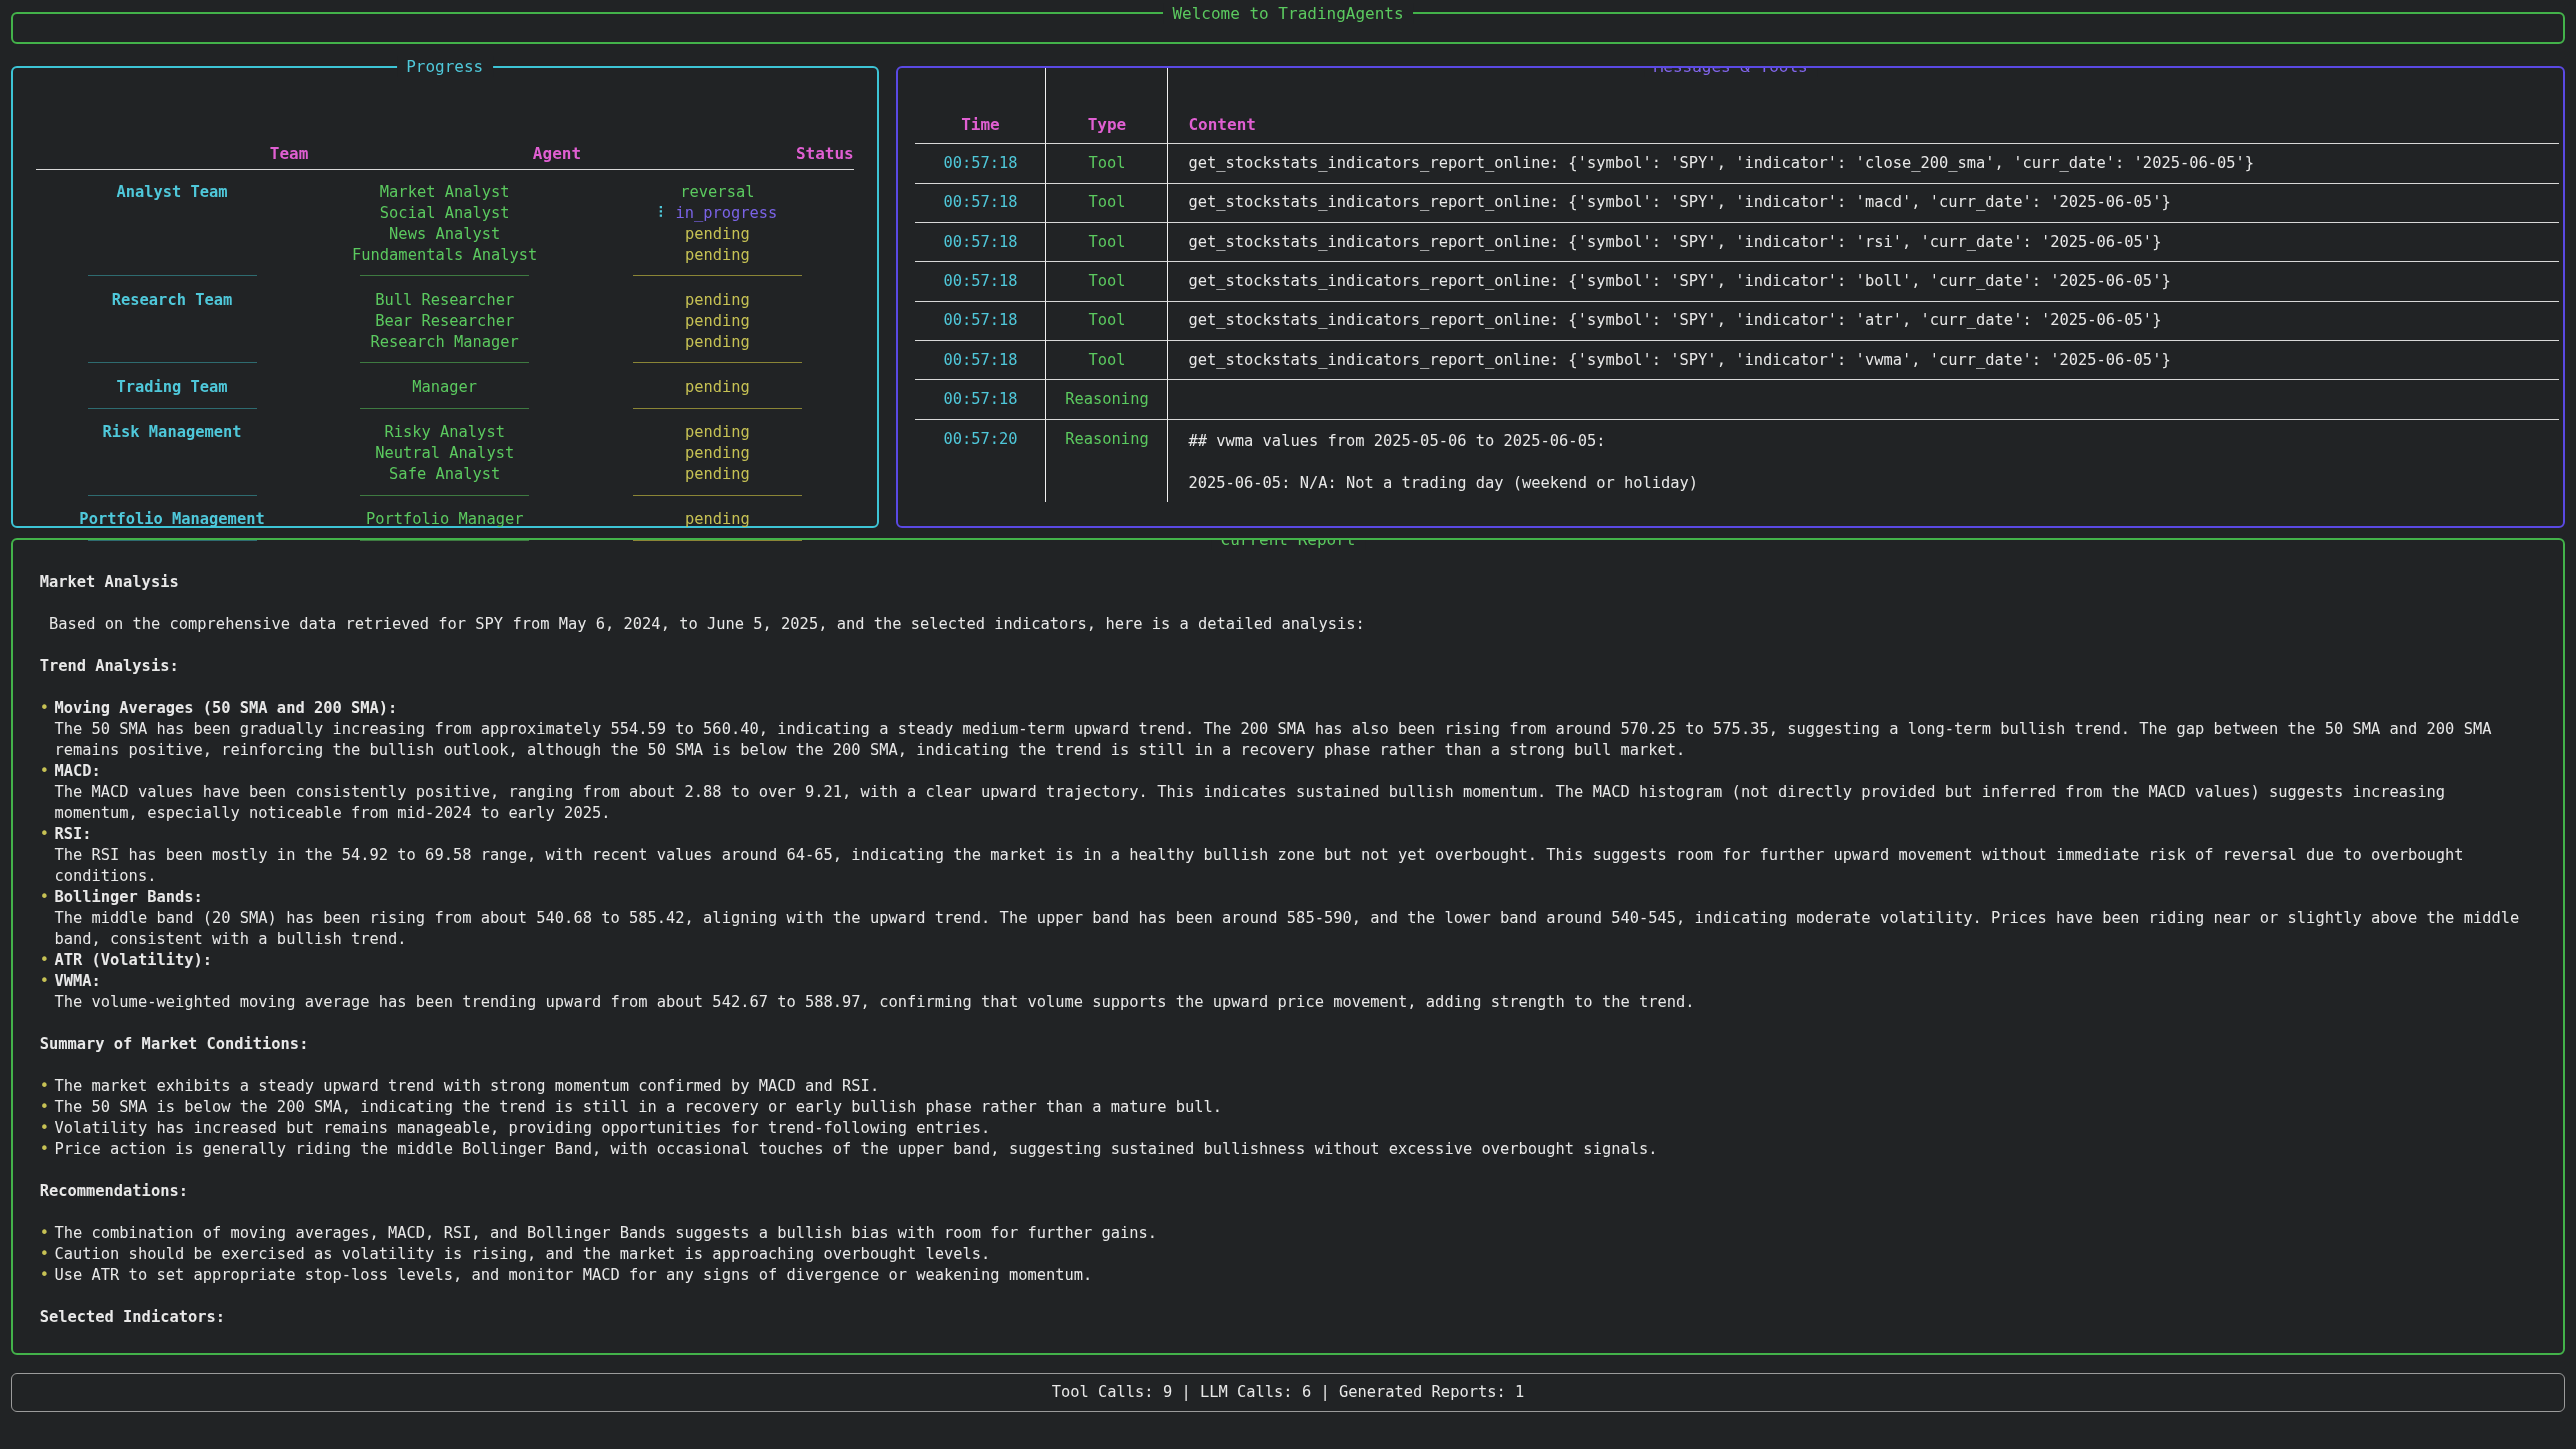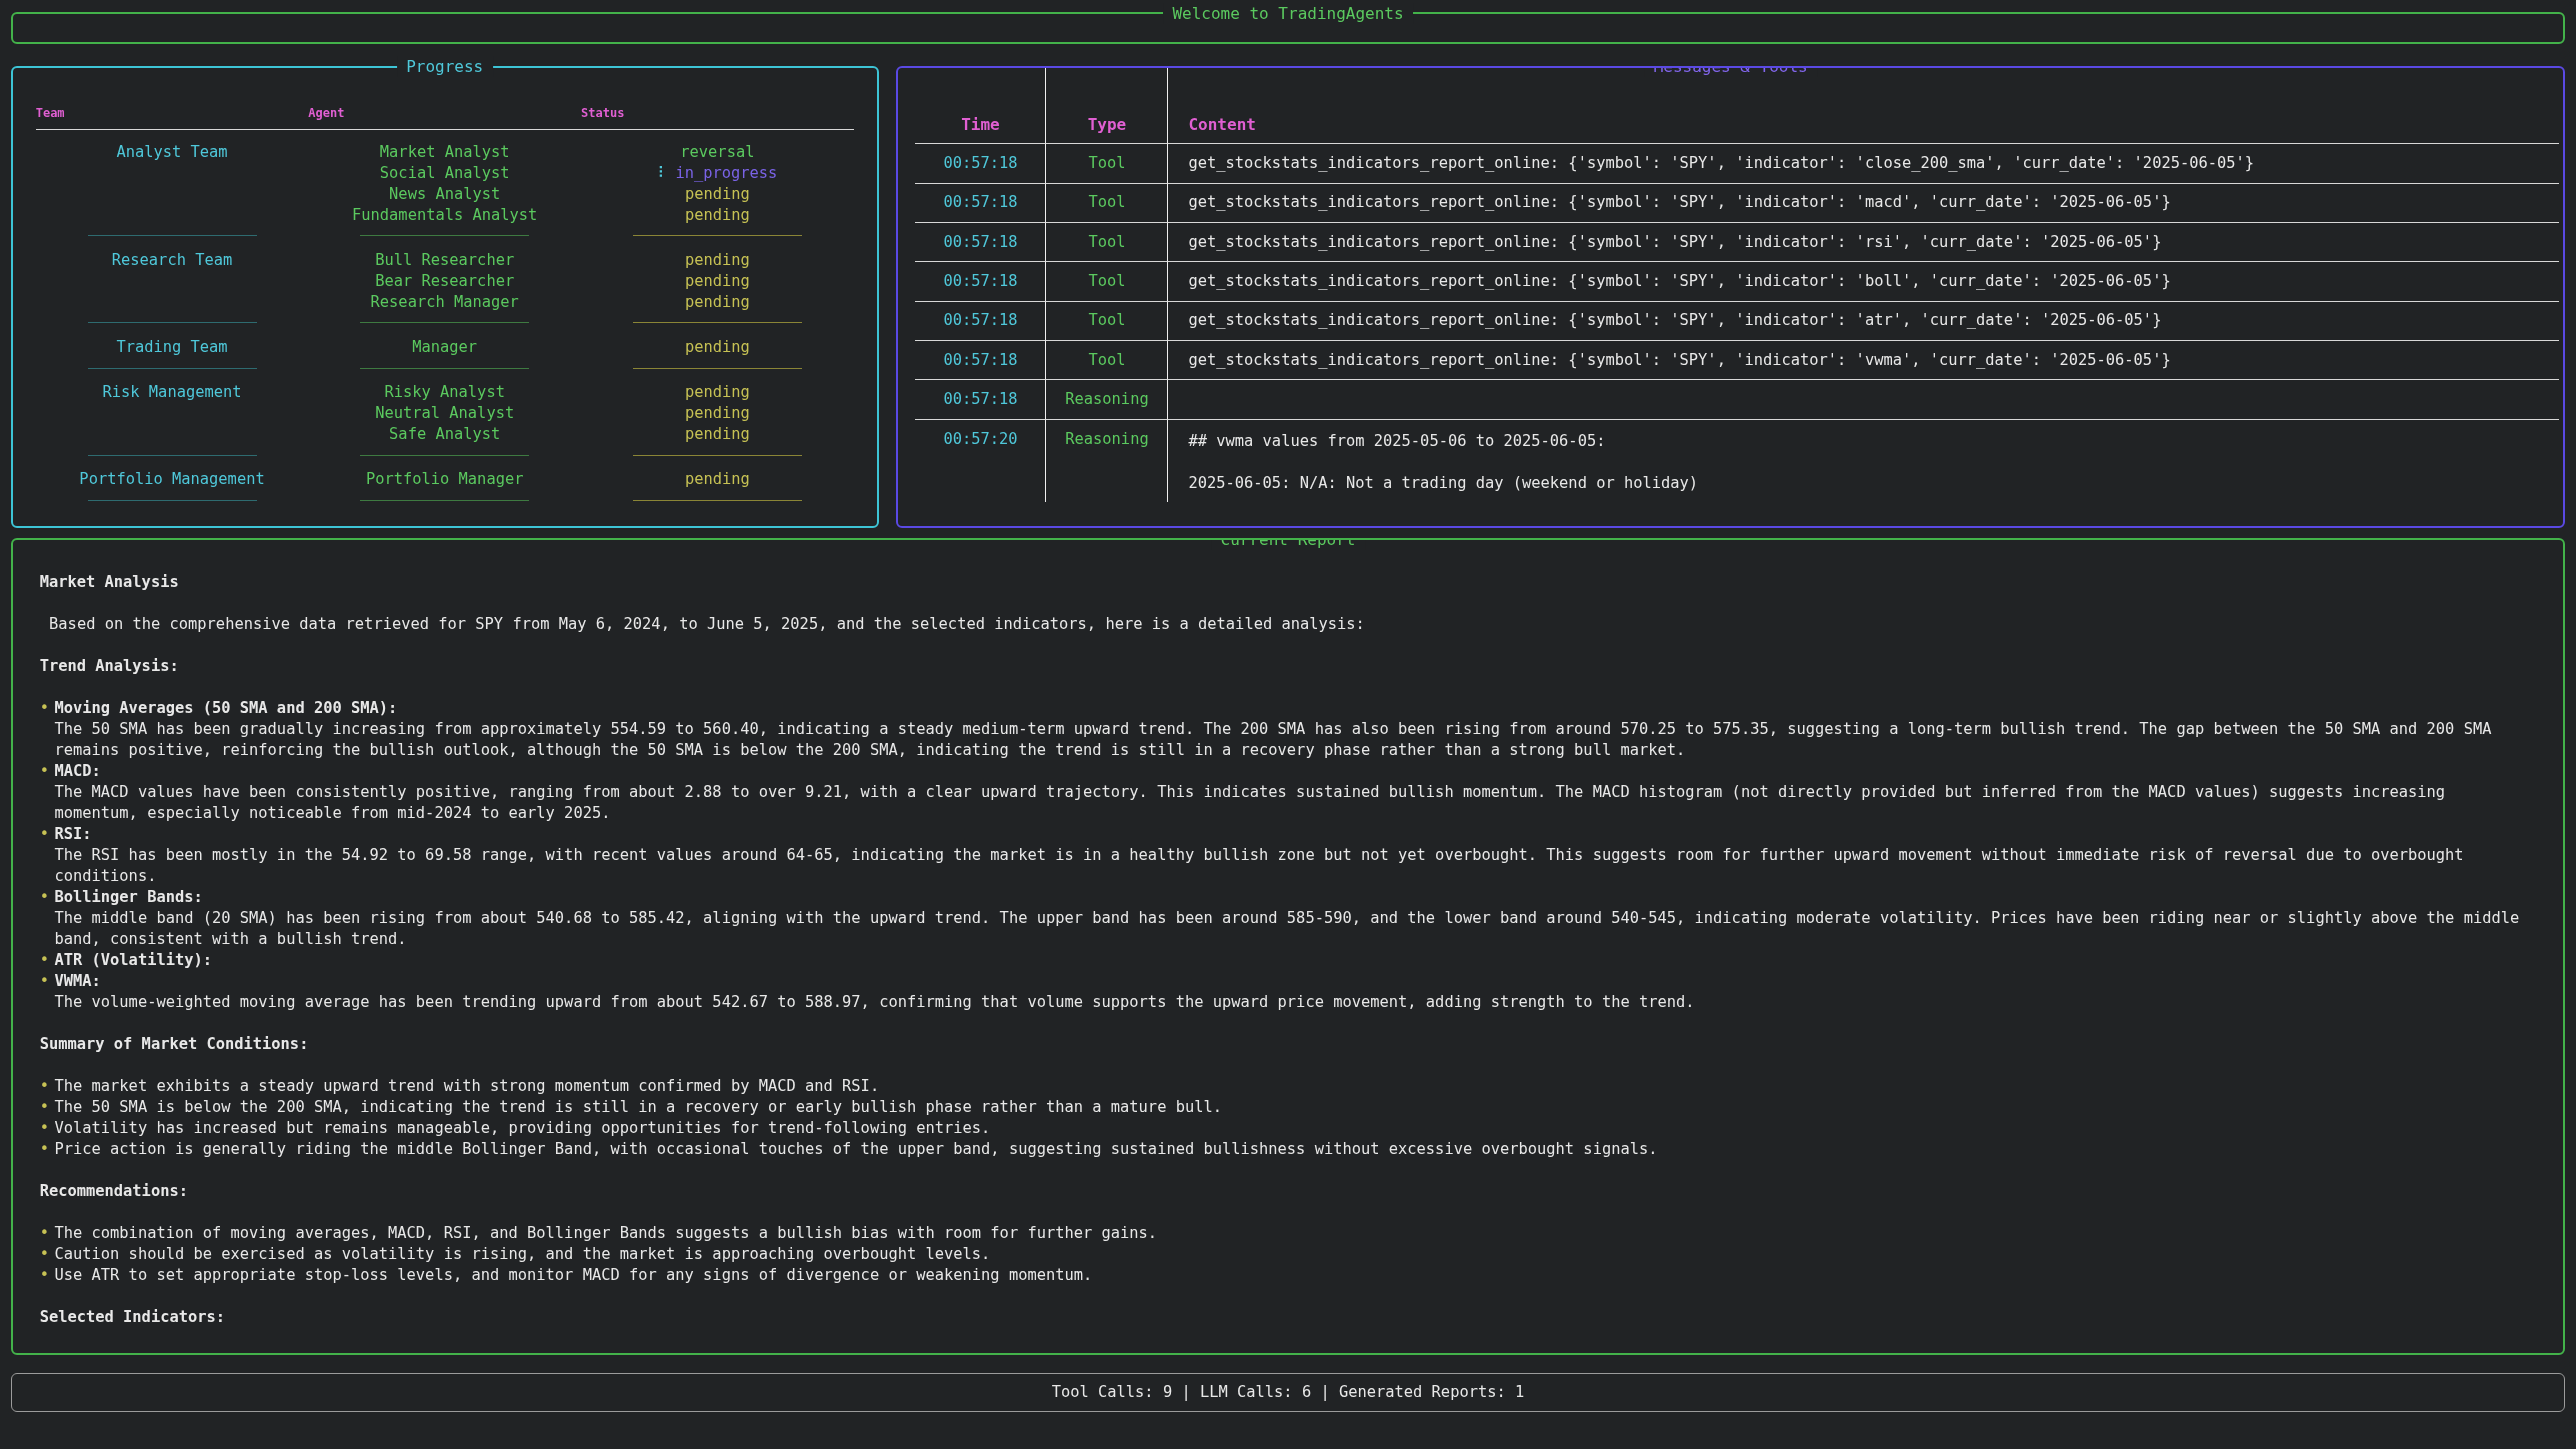--- a/index.html
+++ b/index.html
@@ -38,25 +38,25 @@
   .welcome .panel-title{color:var(--green-text);}
   
   .mid-row{display:flex;gap:17.4px;margin-top:21.5px;height:462px;}
   .progress{width:868px;border:2px solid var(--cyan-border);flex:none;}
   .progress .panel-title{color:var(--cyan-text);}
   .messages{flex:1;border:2px solid var(--violet-border);overflow:hidden;}
   .messages .panel-title{color:var(--violet-text);}
   
   .ptable{margin:35px 23px 0;}
   .phead{display:flex;border-bottom:1.3px solid var(--line);padding-bottom:5.4px;}
-  .phead span{flex:1;text-align:left;color:var(--magenta);font-weight:bold;font-size:12px;}
+  .phead span{flex:1;text-align:right;color:var(--magenta);font-weight:bold;font-size:16px;margin-top:40px;}
   .prow{display:flex;height:21px;align-items:center;}
   .prow span{flex:1;text-align:center;}
   .pt-first{margin-top:12px;}
-  .team-cell{color:var(--cyan-text);}
+  .team-cell{color:var(--cyan-text);font-weight:bold;}
   .agent-cell{color:var(--green-text);}
   .status-cell{color:var(--yellow);}
   .status-cell[data-status="completed"]{color:var(--green-text);}
   .status-cell[data-status="in_progress"]{color:var(--inprog);}
   .status-cell[data-status="pending"]{color:var(--yellow);}
   .spin{color:var(--cyan-text);font-style:normal;margin-right:6.7px;}
   .psep{display:flex;height:17.4px;align-items:center;margin:1.3px 0 5.4px;}
   .psep span{flex:1;display:flex;justify-content:center;}
   .psep i{width:62%;border-top:1.3px solid;display:block;}
   .psep .s1{border-color:var(--sep-team);}

